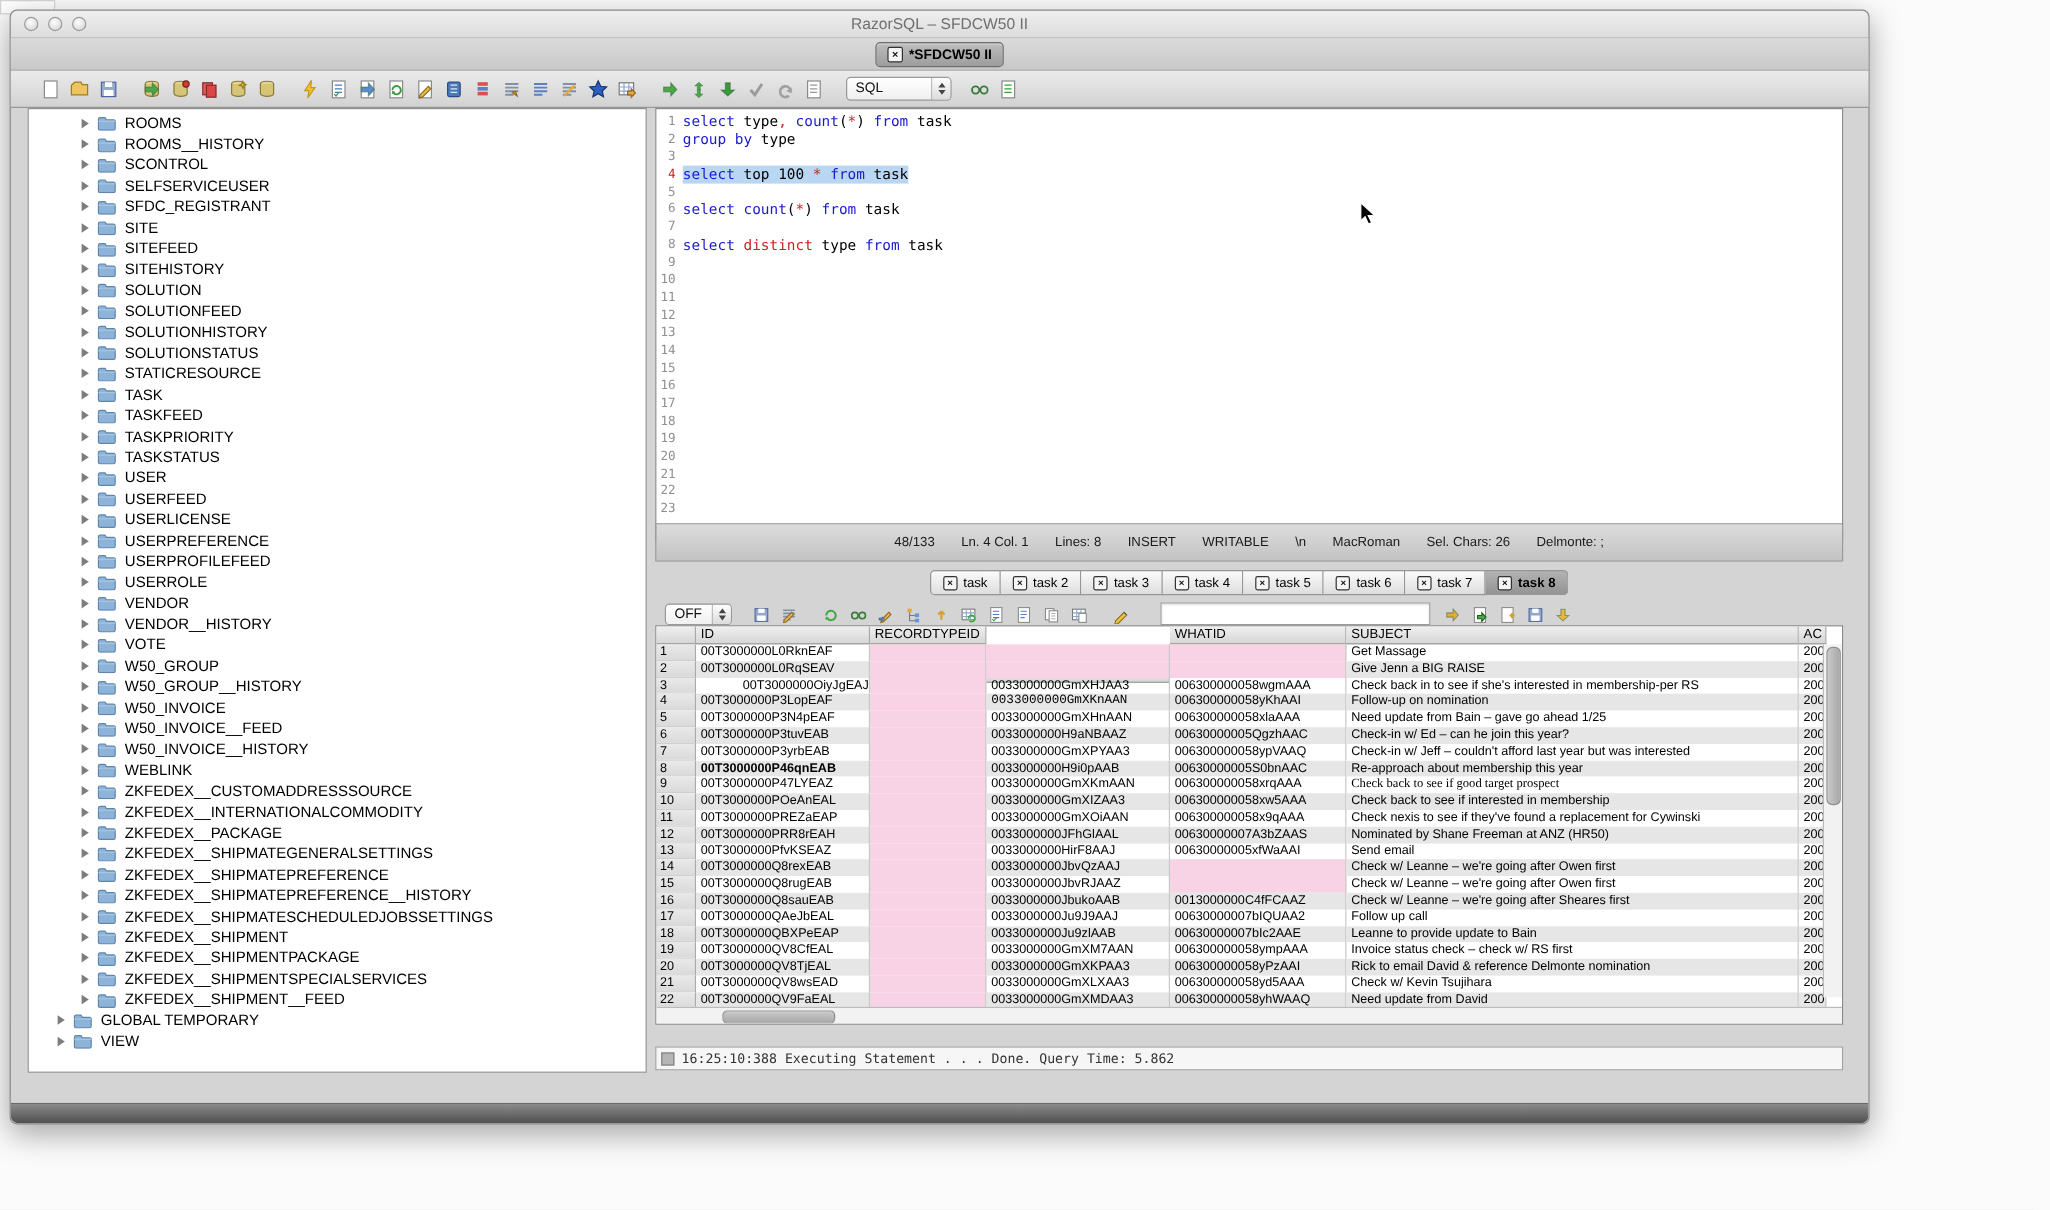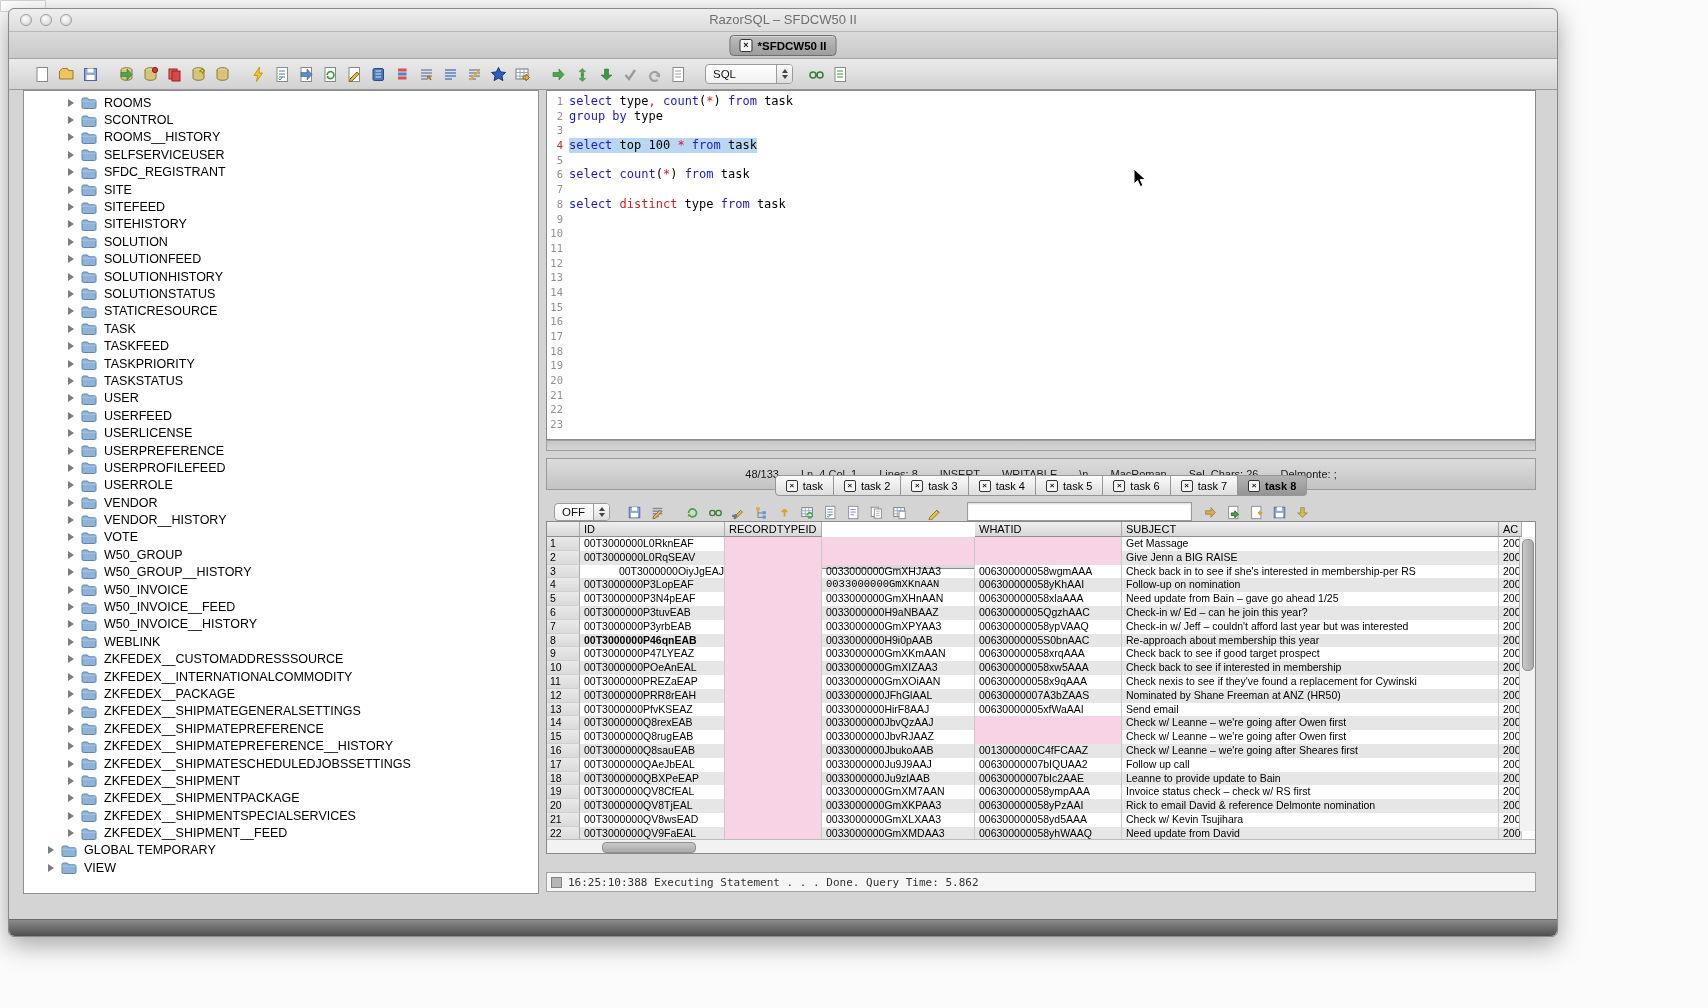--- a/index.html
+++ b/index.html
@@ -52,21 +52,21 @@
   .eline{display:flex;height:14.7px;line-height:14.7px;font-size:12px;white-space:pre;}
   .gut{width:16px;text-align:right;color:#909090;font-size:10.5px;flex:none;}
   .gut.cur{color:#cc1f1f;}
   .code{margin-left:6px;}
   .code.selbg{background:#b9d6f2;}
   .tk-k{color:#1a1acc;}
   .tk-p{color:#000;}
   .tk-r{color:#cc2222;}
   #editor-hscroll{position:absolute;left:0;top:350px;width:990px;height:11px;background:linear-gradient(#c6c6c6,#d6d6d6);
                   border:1px solid #9e9e9e;box-sizing:border-box;}
-  #editor-statusbar{position:absolute;left:0;top:368px;width:990px;height:32px;background:linear-gradient(#dcdcdc,#c3c3c3);
+  #editor-statusbar{position:absolute;left:0;top:346px;width:990px;height:32px;background:linear-gradient(#dcdcdc,#c3c3c3);
                     border:1px solid #9a9a9a;box-sizing:border-box;display:flex;align-items:center;justify-content:center;
                     gap:22px;font-size:11px;color:#1a1a1a;}
   
   #results-tabs{position:absolute;left:0;top:384px;width:990px;height:22px;display:flex;justify-content:center;align-items:flex-end;}
   .rtab{height:19px;display:flex;align-items:center;gap:5px;padding:0 10px;font-size:11px;color:#000;
         background:linear-gradient(#fbfbfb,#dedede);border:1px solid #969696;border-left:none;cursor:default;}
   .rtab:first-child{border-left:1px solid #969696;border-radius:4px 0 0 4px;}
   .rtab:last-child{border-radius:0 4px 4px 0;}
   .rtab.active{background:linear-gradient(#b2b2b2,#949494);font-weight:bold;}
   .rtab .closebox{width:10px;height:10px;font-size:8px;}
@@ -345,31 +345,31 @@
             <span>ROOMS</span>
           </div>
           <div class="trow lv2">
             <span class="disc"></span>
             <span class="folder">
               <svg width="16" height="13" viewBox="0 0 16 13">
                 <path d="M1 3.5 a1.5 1.5 0 0 1 1.5-1.5 h4 l1.2 1.8 h6 a1.3 1.3 0 0 1 1.3 1.3 v6 a1.4 1.4 0 0 1 -1.4 1.4 h-11.2 a1.4 1.4 0 0 1 -1.4 -1.4 z" fill="#8db4d8" stroke="#5e86ad"></path>
                 <path d="M1 5.2 h14" stroke="#a9c6e0"></path>
               </svg>
             </span>
+            <span>ROOMS__HISTORY</span>
+          </div>
+          <div class="trow lv2">
+            <span class="disc"></span>
+            <span class="folder">
+              <svg width="16" height="13" viewBox="0 0 16 13">
+                <path d="M1 3.5 a1.5 1.5 0 0 1 1.5-1.5 h4 l1.2 1.8 h6 a1.3 1.3 0 0 1 1.3 1.3 v6 a1.4 1.4 0 0 1 -1.4 1.4 h-11.2 a1.4 1.4 0 0 1 -1.4 -1.4 z" fill="#8db4d8" stroke="#5e86ad"></path>
+                <path d="M1 5.2 h14" stroke="#a9c6e0"></path>
+              </svg>
+            </span>
             <span>SCONTROL</span>
-          </div>
-          <div class="trow lv2">
-            <span class="disc"></span>
-            <span class="folder">
-              <svg width="16" height="13" viewBox="0 0 16 13">
-                <path d="M1 3.5 a1.5 1.5 0 0 1 1.5-1.5 h4 l1.2 1.8 h6 a1.3 1.3 0 0 1 1.3 1.3 v6 a1.4 1.4 0 0 1 -1.4 1.4 h-11.2 a1.4 1.4 0 0 1 -1.4 -1.4 z" fill="#8db4d8" stroke="#5e86ad"></path>
-                <path d="M1 5.2 h14" stroke="#a9c6e0"></path>
-              </svg>
-            </span>
-            <span>ROOMS__HISTORY</span>
           </div>
           <div class="trow lv2">
             <span class="disc"></span>
             <span class="folder">
               <svg width="16" height="13" viewBox="0 0 16 13">
                 <path d="M1 3.5 a1.5 1.5 0 0 1 1.5-1.5 h4 l1.2 1.8 h6 a1.3 1.3 0 0 1 1.3 1.3 v6 a1.4 1.4 0 0 1 -1.4 1.4 h-11.2 a1.4 1.4 0 0 1 -1.4 -1.4 z" fill="#8db4d8" stroke="#5e86ad"></path>
                 <path d="M1 5.2 h14" stroke="#a9c6e0"></path>
               </svg>
             </span>
             <span>SELFSERVICEUSER</span>
@@ -1084,21 +1084,21 @@
                 <div class="gcell" style="width: 147px; flex: 0 0 auto;">00630000005S0bnAAC</div>
                 <div class="gcell" style="width: 377px; flex: 0 0 auto;">Re-approach about membership this year</div>
                 <div class="gcell" style="width: 23px; flex: 0 0 auto;">200</div>
               </div>
               <div class="grow">
                 <div class="gcell num" style="width: 33px; flex: 0 0 auto;">9</div>
                 <div class="gcell" style="width: 145px; flex: 0 0 auto;">00T3000000P47LYEAZ</div>
                 <div class="gcell pink" style="width: 97px; flex: 0 0 auto;"></div>
                 <div class="gcell" style="width: 153px; flex: 0 0 auto;">0033000000GmXKmAAN</div>
                 <div class="gcell" style="width: 147px; flex: 0 0 auto;">006300000058xrqAAA</div>
-                <div class="gcell" style="width: 377px; flex: 0 0 auto;">Check back to see if good target prospect</div>
+                <div class="gcell" style="width: 377px; flex: 0 0 auto; font-family: Liberation Serif, serif;">Check back to see if good target prospect</div>
                 <div class="gcell" style="width: 23px; flex: 0 0 auto;">200</div>
               </div>
               <div class="grow even">
                 <div class="gcell num" style="width: 33px; flex: 0 0 auto;">10</div>
                 <div class="gcell" style="width: 145px; flex: 0 0 auto;">00T3000000POeAnEAL</div>
                 <div class="gcell pink" style="width: 97px; flex: 0 0 auto;"></div>
                 <div class="gcell" style="width: 153px; flex: 0 0 auto;">0033000000GmXIZAA3</div>
                 <div class="gcell" style="width: 147px; flex: 0 0 auto;">006300000058xw5AAA</div>
                 <div class="gcell" style="width: 377px; flex: 0 0 auto;">Check back to see if interested in membership</div>
                 <div class="gcell" style="width: 23px; flex: 0 0 auto;">200</div>

